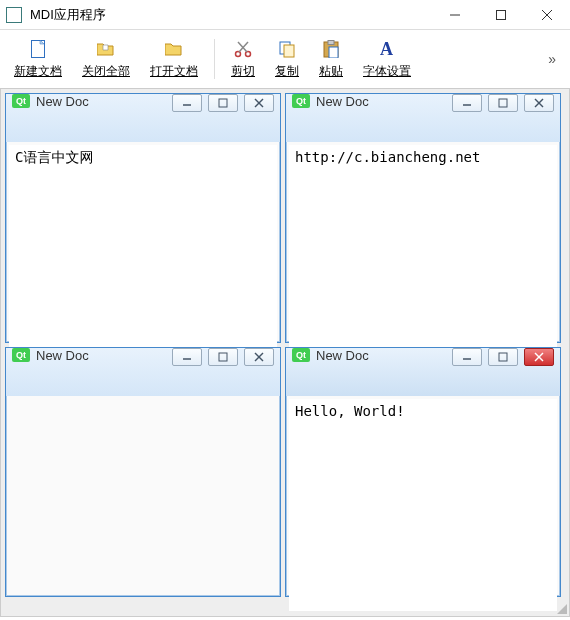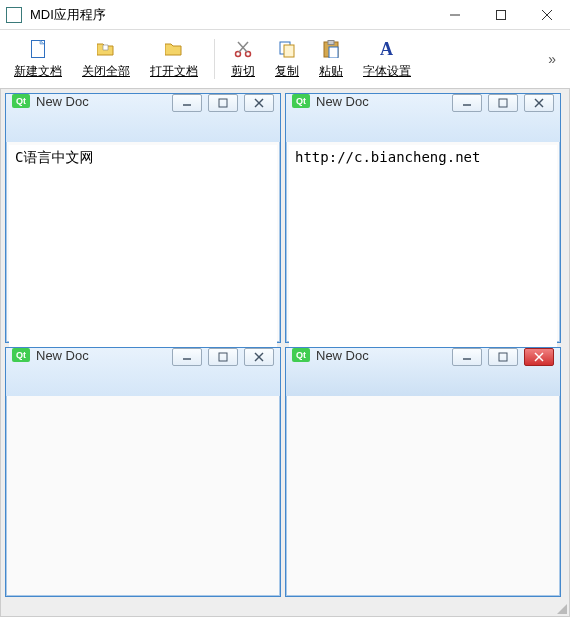--- a/index.html
+++ b/index.html
@@ -211,16 +211,17 @@
             <rect x="1" y="1" width="8" height="8" fill="none" stroke="#456"></rect>
           </svg>
         </div>
       <div class="cbtn close-red">
           <svg width="10" height="10">
             <line x1="1" y1="1" x2="9" y2="9" stroke="#fff" stroke-width="1.5"></line>
             <line x1="9" y1="1" x2="1" y2="9" stroke="#fff" stroke-width="1.5"></line>
           </svg>
         </div>
     </div>
+    <div class="child-body">Hello, World!</div>
   </div>
 
   <div class="resize-grip"></div>
 </div>
 
 </body></html>

